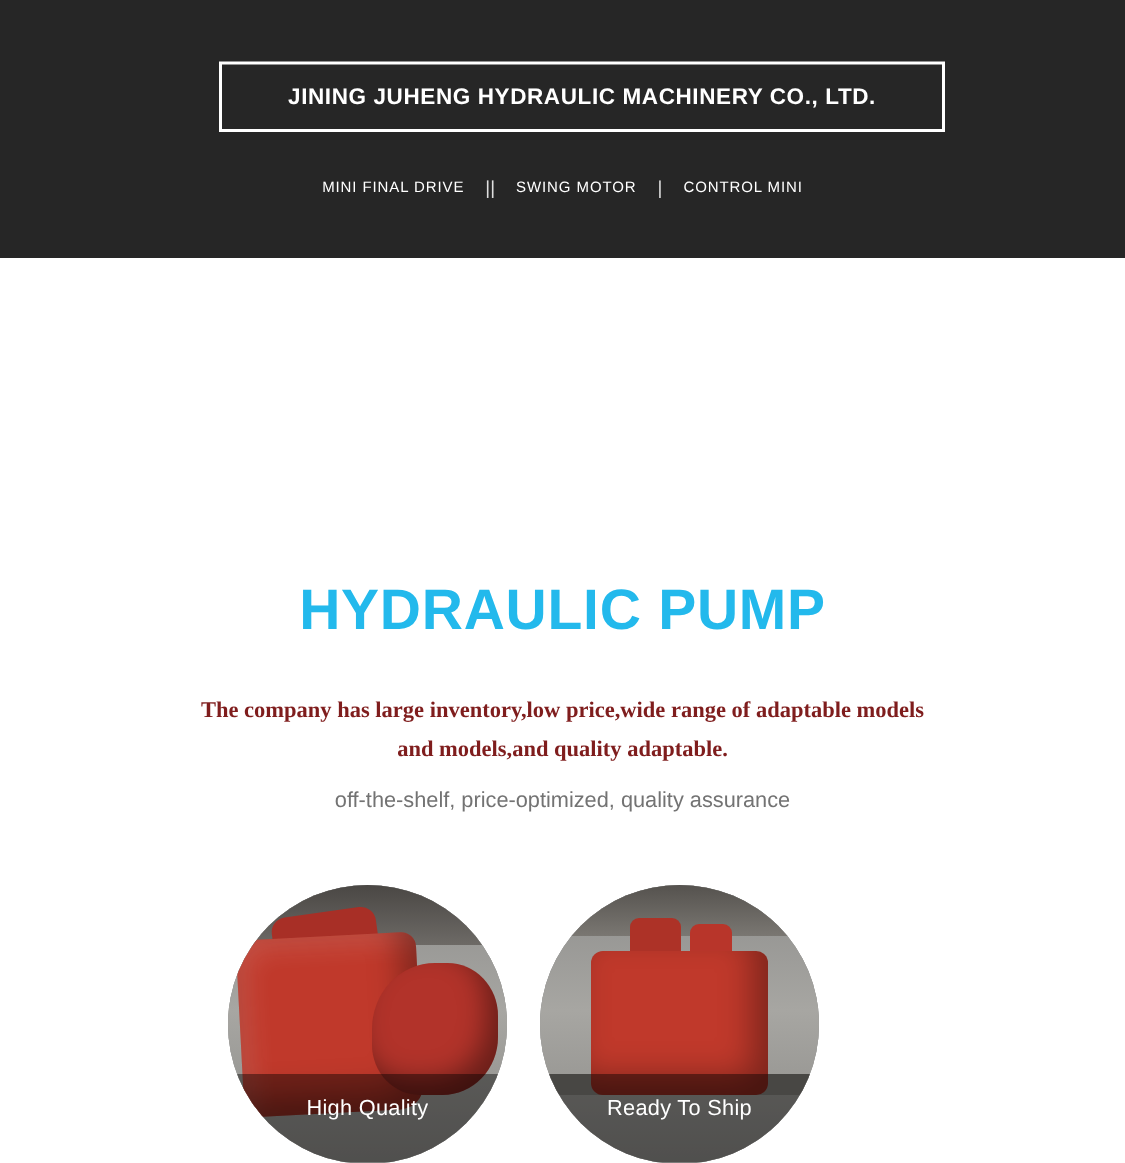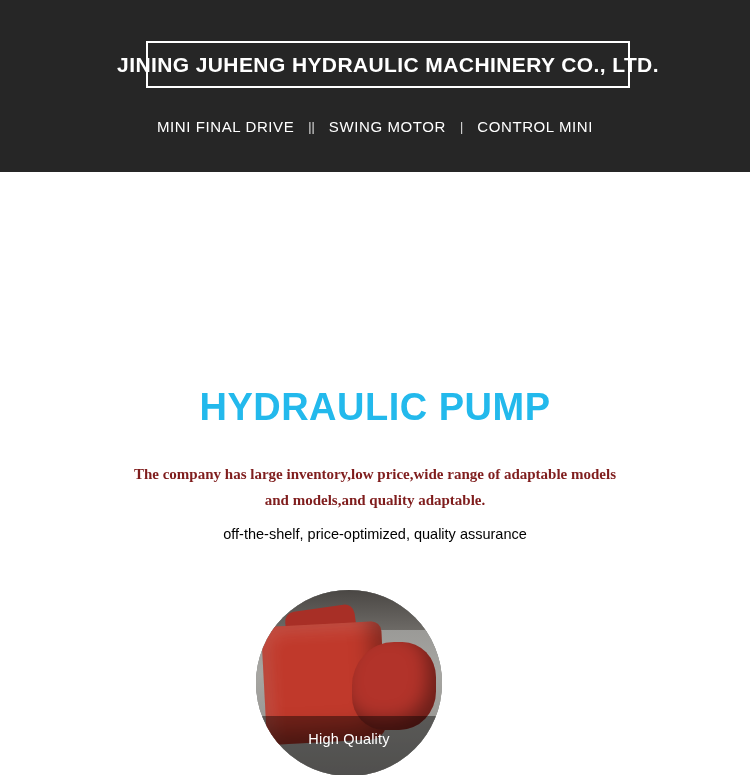--- a/index.html
+++ b/index.html
@@ -30,38 +30,38 @@
     top: 41px;
     width: 484px;
     height: 47px;
     border: 2px solid #ffffff;
     display: flex;
     align-items: center;
     justify-content: center;
   }
   .title-box .title-text {
     color: #ffffff;
-    font-size: 21px;
+    font-size: 15px;
     font-weight: bold;
     letter-spacing: 0.4px;
     white-space: nowrap;
   }
   .nav {
     position: absolute;
     left: 0;
     top: 118px;
     width: 750px;
     display: flex;
     align-items: center;
     justify-content: center;
     gap: 0px;
   }
   .nav-item {
     color: #ffffff;
-    font-size: 15px;
+    font-size: 10px;
     letter-spacing: 0.6px;
     white-space: nowrap;
     padding: 0 14px;
   }
   .nav-sep {
     color: #ffffff;
     font-size: 12.5px;
     opacity: 0.85;
   }
 
@@ -95,21 +95,21 @@
     font-size: 15px;
     font-weight: bold;
     line-height: 1.72;
   }
   .subtitle-sans {
     position: absolute;
     top: 352px;
     left: 75px;
     width: 600px;
     text-align: center;
-    color: #000000;
+    color: #737373;
     font-size: 14.5px;
     line-height: 1.4;
   }
 
   
   .circles {
     position: absolute;
     top: 418px;
     left: 0;
     width: 698px;
@@ -294,18 +294,30 @@
           <div class="dark"></div>
           <div class="blob-c"></div>
           <div class="blob-a"></div>
           <div class="blob-b"></div>
         </div>
         <div class="caption">
           <span>High Quality</span>
         </div>
       </div>
 
+      <div class="circle">
+        <div class="photo p2">
+          <div class="dark"></div>
+          <div class="shelf"></div>
+          <div class="blob-b"></div>
+          <div class="blob-c"></div>
+          <div class="blob-a"></div>
+        </div>
+        <div class="caption">
+          <span>Ready To Ship</span>
+        </div>
+      </div>
 
 
     </div>
 
   </div>
 </div>
 
 </body></html>

